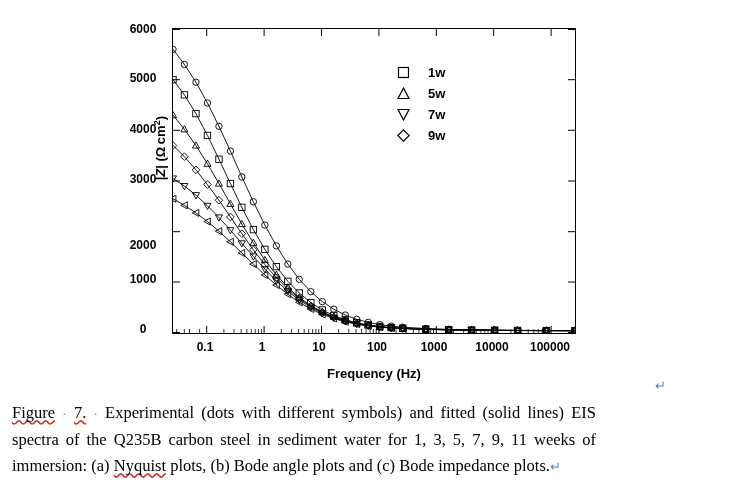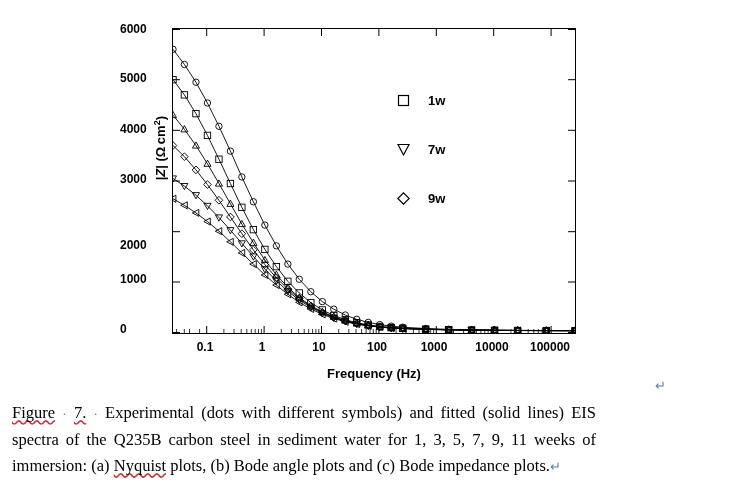--- a/index.html
+++ b/index.html
@@ -73,21 +73,21 @@
     font-family: "Liberation Sans", sans-serif;
     font-size: 13px;
     font-weight: bold;
     color: #000;
   }
 
   .ytick-label {
     position: absolute;
     right: 0;
     width: 46px;
-    text-align: left;
+    text-align: center;
     font-family: "Liberation Sans", sans-serif;
     font-size: 12px;
     font-weight: bold;
     color: #000;
   }
   #ytick-labels {
     position: absolute;
     left: 118px;
     top: 0;
     width: 48px;
@@ -115,21 +115,20 @@
   #legend {
     position: absolute;
     left: 390px;
     top: 62px;
     width: 110px;
   }
   .legend-row {
     display: flex;
     align-items: center;
     height: 21px;
-    margin-top: 28px;
   }
   .legend-sym {
     width: 26px;
     display: flex;
     align-items: center;
     justify-content: center;
   }
   .legend-text {
     font-family: "Liberation Sans", sans-serif;
     font-size: 13px;
@@ -496,20 +495,28 @@
       <span class="legend-sym">
         <svg width="13" height="13">
             <rect x="1.5" y="1.5" width="10" height="10" fill="none" stroke="#000" stroke-width="1.2"></rect>
           </svg>
       </span>
       <span class="legend-text">1w</span>
     </div>
     <div class="legend-row">
       <span class="legend-sym">
         <svg width="13" height="13">
+            <polygon points="6.5,1 12,11.5 1,11.5" fill="none" stroke="#000" stroke-width="1.2"></polygon>
+          </svg>
+      </span>
+      <span class="legend-text">5w</span>
+    </div>
+    <div class="legend-row">
+      <span class="legend-sym">
+        <svg width="13" height="13">
             <polygon points="6.5,12 1,1.5 12,1.5" fill="none" stroke="#000" stroke-width="1.2"></polygon>
           </svg>
       </span>
       <span class="legend-text">7w</span>
     </div>
     <div class="legend-row">
       <span class="legend-sym">
         <svg width="13" height="13">
             <polygon points="6.5,0.8 12.2,6.5 6.5,12.2 0.8,6.5" fill="none" stroke="#000" stroke-width="1.2"></polygon>
           </svg>

